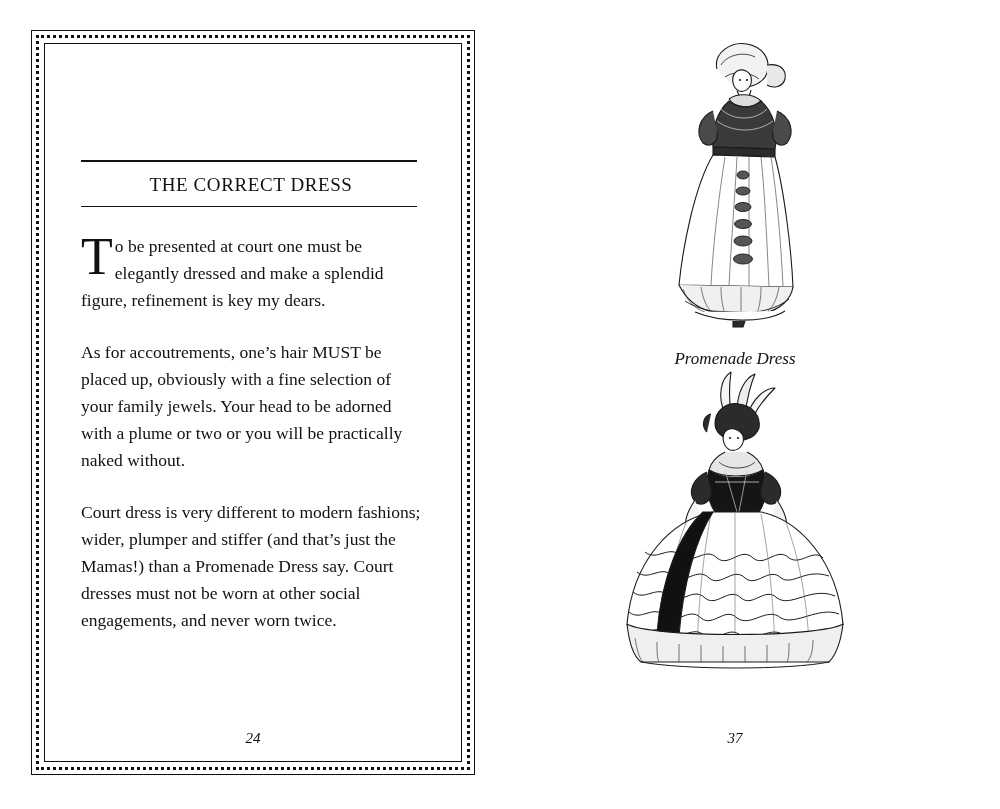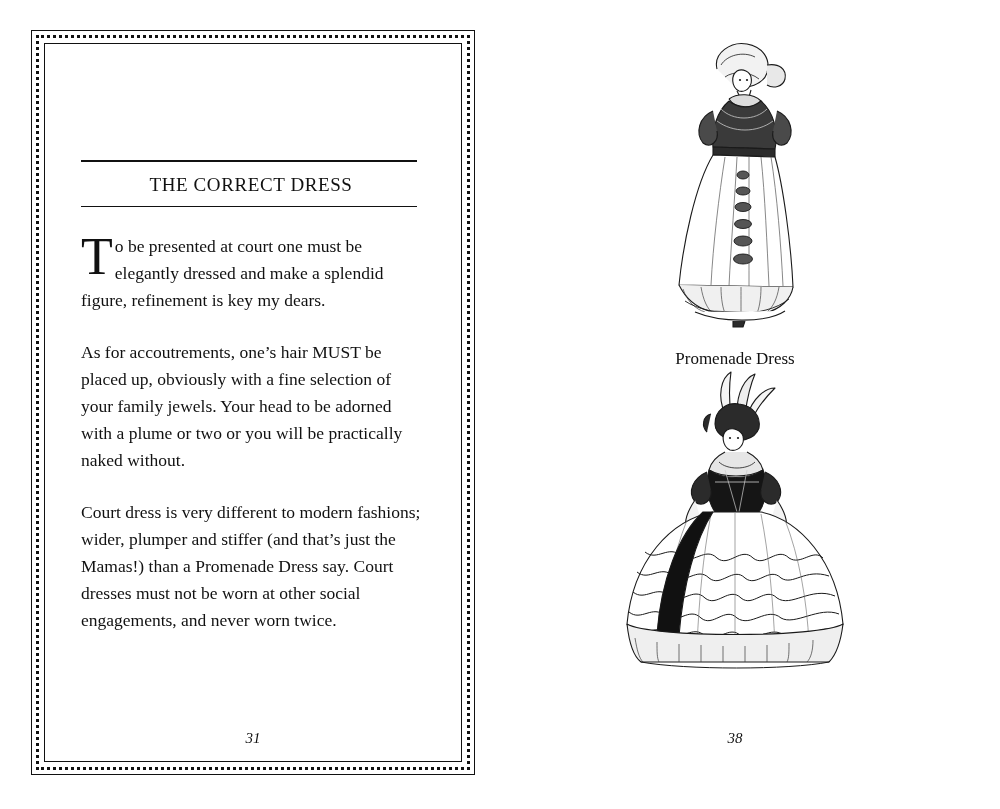--- a/index.html
+++ b/index.html
@@ -121,20 +121,21 @@
   }
   .plate {
     position: absolute;
     width: 470px;
     text-align: center;
   }
   .plate-1 { top: 5px; }
   .plate-2 { top: 340px; }
 
   .plate-caption {
+    font-style: italic;
     font-size: 17px;
     margin-top: 4px;
     font-family: "Liberation Serif", serif;
   }
   .figure-wrap {
     display: block;
     margin: 0 auto;
   }
   .folio-right {
     position: absolute;
@@ -163,21 +164,21 @@
 
       <div class="prose">
         <p class="dropcap-para">
           <span class="dropcap">T</span><span>o be presented at court one must be elegantly dressed and make a splendid figure, refinement is key my dears.</span>
         </p>
         <p>As for accoutrements, one’s hair MUST be placed up, obviously with a fine selection of your family jewels. Your head to be adorned with a plume or two or you will be practically naked without.</p>
         <p>Court dress is very different to modern fashions; wider, plumper and stiffer (and that’s just the Mamas!) than a Promenade Dress say. Court dresses must not be worn at other social engagements, and never worn twice.</p>
       </div>
     </div>
 
-    <div class="folio">31</div>
+    <div class="folio">24</div>
   </div>
 
   <div class="right-page">
 
     <div class="plate plate-1">
       <svg class="figure-wrap" width="220" height="310" viewBox="0 0 220 310">
         <g fill="none" stroke="#1a1a1a" stroke-width="1.1" stroke-linejoin="round">
 
           <path d="M92 34 C88 18 106 6 122 9 C138 12 146 24 142 38 C138 50 122 54 110 52" fill="#f2f2f2"></path>
           <path d="M96 30 C102 20 118 16 130 22" stroke-width="0.8"></path>
@@ -294,16 +295,16 @@
             <path d="M170 276 L170 292"></path>
             <path d="M192 275 L192 292"></path>
             <path d="M214 273 C214 282 214 288 212 292"></path>
             <path d="M238 270 C238 280 236 288 232 292"></path>
           </g>
           <path d="M66 292 C110 300 214 300 254 292" stroke-width="1"></path>
         </g>
       </svg>
     </div>
 
-    <div class="folio-right">38</div>
+    <div class="folio-right">37</div>
   </div>
 
 </div>
 
 </body></html>

